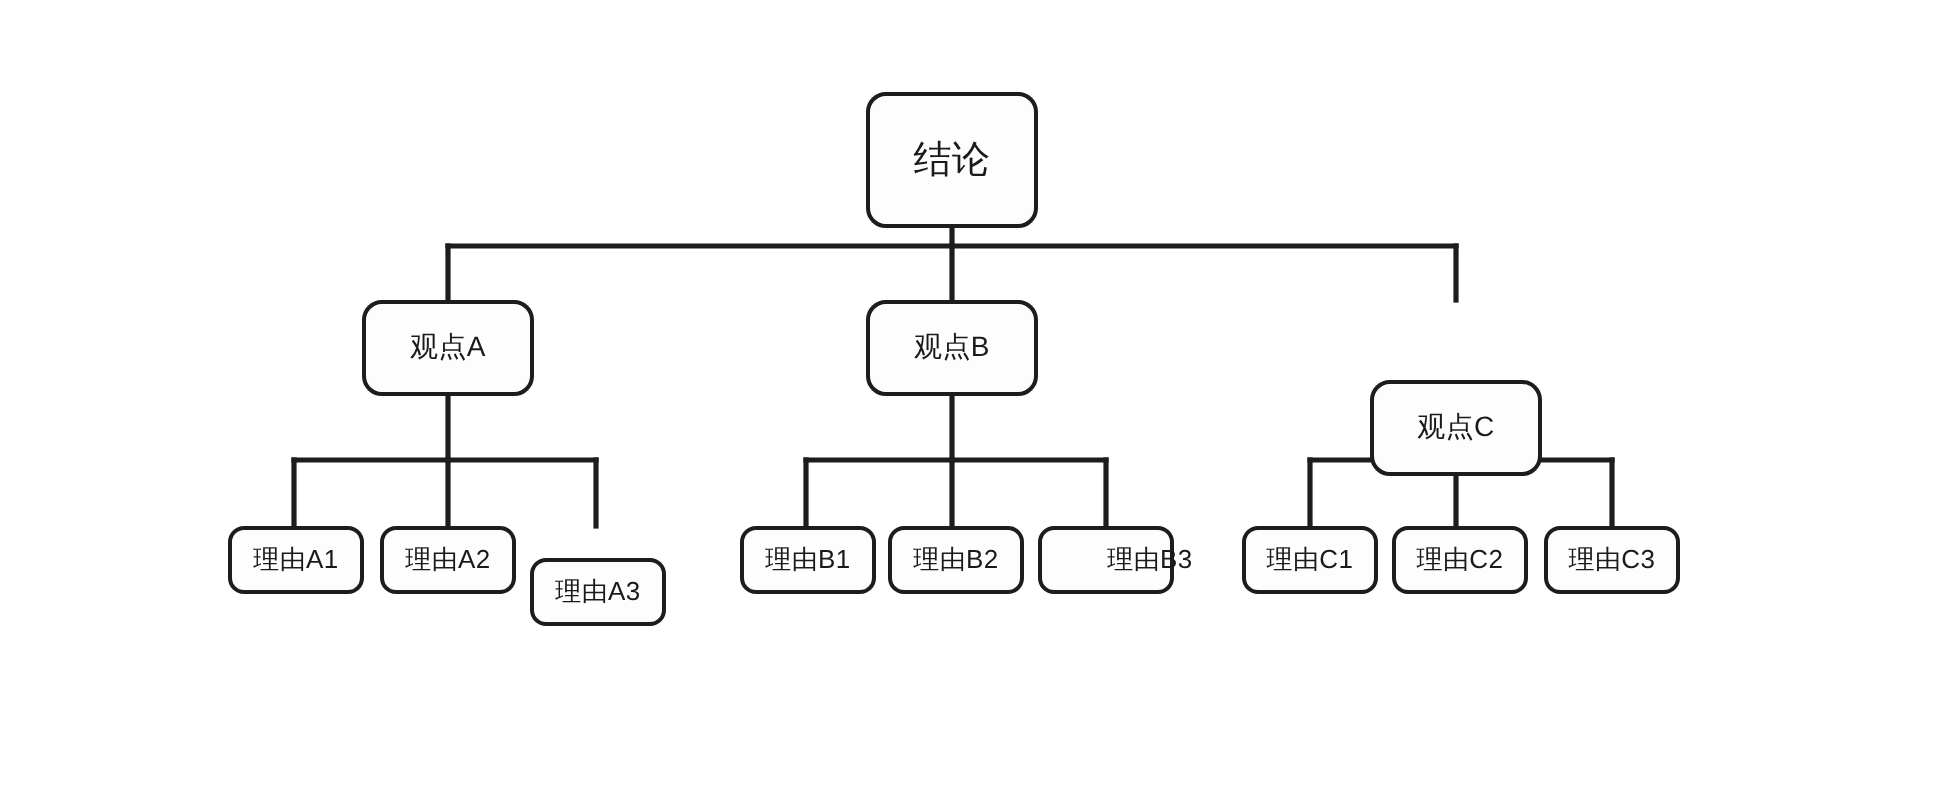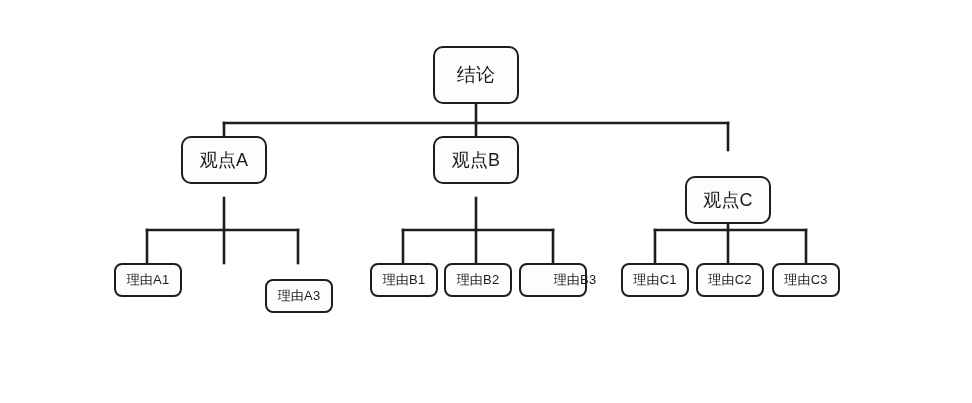--- a/index.html
+++ b/index.html
@@ -34,29 +34,29 @@
     justify-content: center;
     text-align: center;
     color: #1a1a1a;
     white-space: nowrap;
     letter-spacing: 0.2px;
   }
   .node-root {
     left: 433px;
     top: 46px;
     width: 86px;
-    height: 58px;
+    height: 68px;
     font-size: 19px;
     border-radius: 10px;
   }
   .node-l2 {
-    top: 136px;
+    top: 150px;
     width: 86px;
     height: 48px;
-    font-size: 18px;
+    font-size: 14px;
     border-radius: 10px;
   }
   .node-l2-a { left: 181px; }
   .node-l2-b { left: 433px; text-align: right; }
   .node-l2-c { left: 685px; margin-top: 40px; }
 
   .node-leaf {
     top: 263px;
     width: 68px;
     height: 34px;
@@ -109,20 +109,21 @@
     </g>
   </svg>
 
   <div class="node node-root">结论</div>
 
   <div class="node node-l2 node-l2-a">观点A</div>
   <div class="node node-l2 node-l2-b">观点B</div>
   <div class="node node-l2 node-l2-c">观点C</div>
 
   <div class="node node-leaf leaf-a1">理由A1</div>
+  <div class="node node-leaf leaf-a2">理由A2</div>
   <div class="node node-leaf leaf-a3">理由A3</div>
 
   <div class="node node-leaf leaf-b1">理由B1</div>
   <div class="node node-leaf leaf-b2">理由B2</div>
   <div class="node node-leaf leaf-b3">理由B3</div>
 
   <div class="node node-leaf leaf-c1">理由C1</div>
   <div class="node node-leaf leaf-c2">理由C2</div>
   <div class="node node-leaf leaf-c3">理由C3</div>
 

